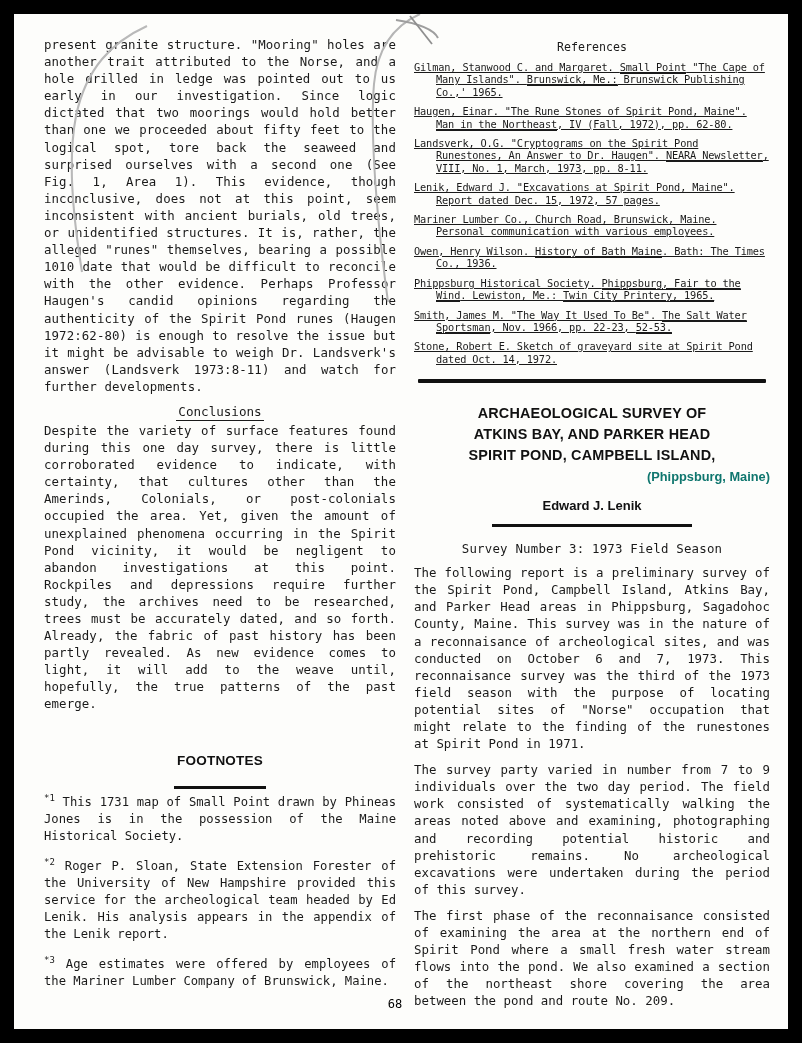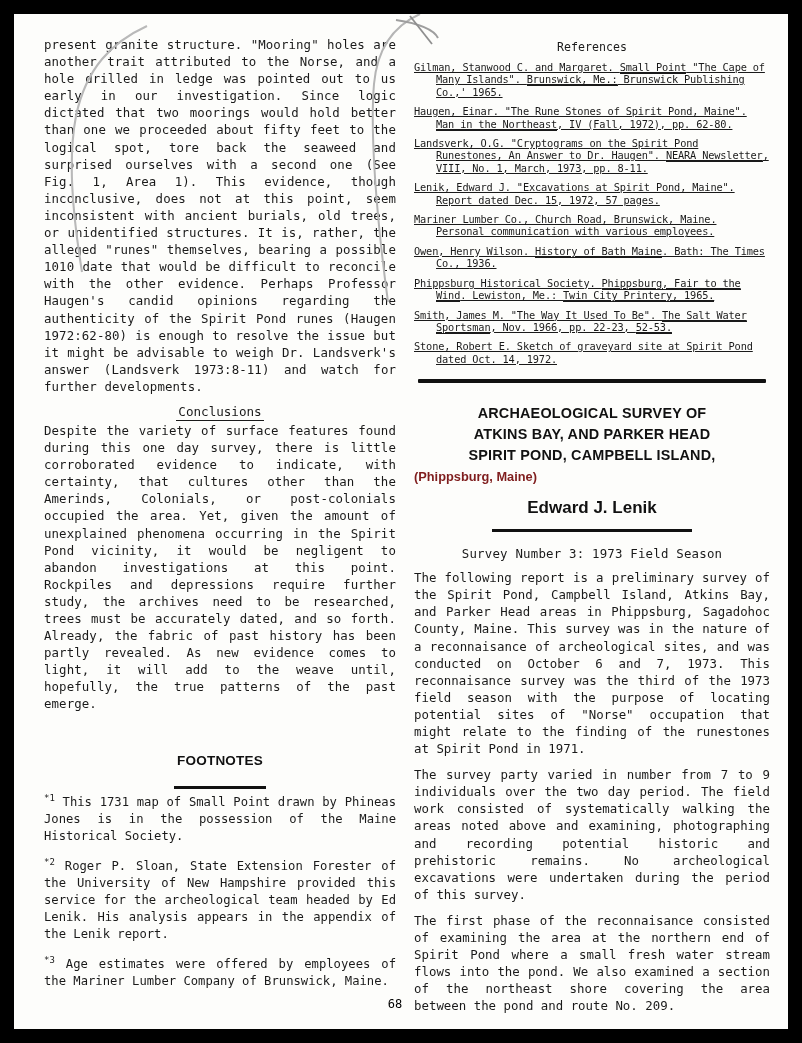--- a/index.html
+++ b/index.html
@@ -118,32 +118,32 @@
     text-align:center;
     font-family:"Liberation Sans", sans-serif;
     font-weight:bold;
     font-size:14.4px;
     line-height:21px;
     color:#111;
     margin:20px 6px 0 6px;
     letter-spacing:0.2px;
   }
   .article-sub{
-    text-align:left;
+    text-align:right;
     font-family:"Liberation Sans", sans-serif;
     font-weight:bold;
     font-size:12.8px;
-    color:#7f1d1d;
+    color:#0f766e;
     margin:3px 0 0 0;
   }
   .article-author{
     text-align:center;
     font-family:"Liberation Sans", sans-serif;
     font-weight:bold;
-    font-size:17px;
+    font-size:13px;
     color:#111;
     margin:14px 0 0 0;
   }
   .survey-line{
     text-align:center;
     font-family:"DejaVu Sans Mono", monospace;
     font-size:12.4px;
     color:#1a1a1a;
     margin:14px 0 8px 0;
     letter-spacing:0.2px;

